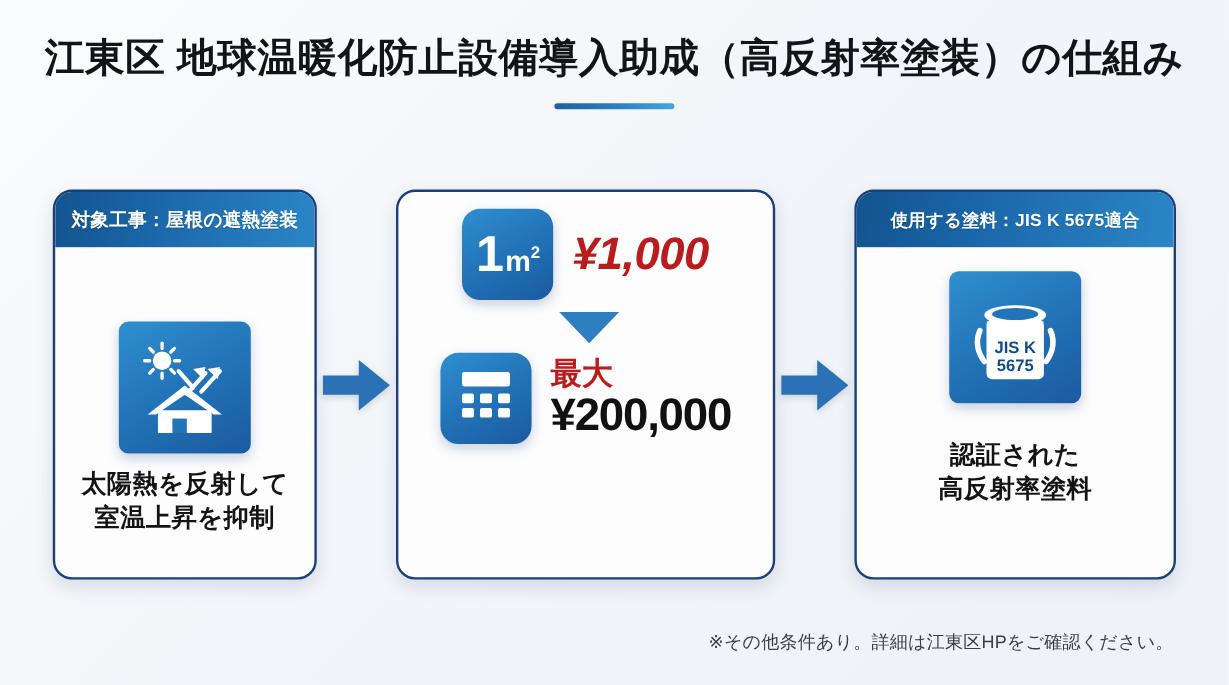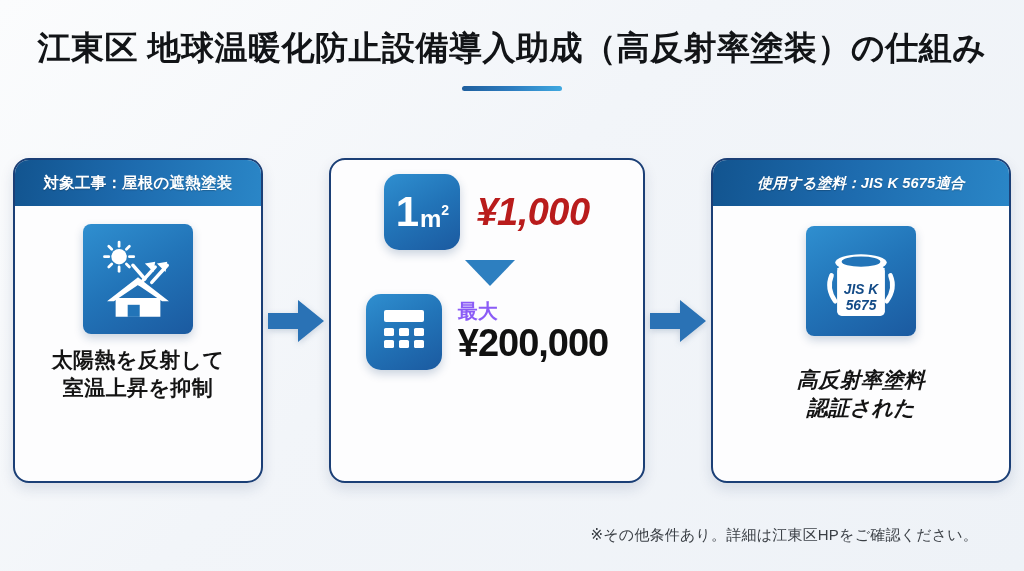--- a/index.html
+++ b/index.html
@@ -57,23 +57,23 @@
   .card {
     background: #fdfdfe;
     border: 2px solid #1b3f76;
     border-radius: 16px;
     overflow: hidden;
     display: flex;
     flex-direction: column;
     box-shadow: 0 6px 14px rgba(20, 50, 90, 0.13);
     height: 325px;
   }
-  .card.card-1 { width: 250px; }
+  .card.card-1 { width: 220px; gap: 44px; }
   .card.card-2 { width: 316px; }
-  .card.card-3 { width: 300px; font-style: italic; }
+  .card.card-3 { width: 268px; }
 
   .card-head {
     background: linear-gradient(100deg, #12548f 0%, #1d6aad 45%, #2a86c7 100%);
     color: #ffffff;
     font-size: 15.5px;
     font-weight: 700;
     letter-spacing: 0.2px;
     height: 46px;
     display: flex;
     align-items: center;
@@ -145,23 +145,23 @@
   }
   .down-tri {
     width: 0; height: 0;
     border-left: 25px solid transparent;
     border-right: 25px solid transparent;
     border-top: 26px solid #2d7fc0;
     margin: 10px 0 8px 6px;
   }
   .amount-stack { display: flex; flex-direction: column; align-items: flex-start; }
   .amount-label {
-    font-size: 20px;
-    font-weight: 700;
-    color: #8b5cf6;
+    font-size: 26px;
+    font-weight: 700;
+    color: #b91c1c;
     line-height: 1.1;
     margin-bottom: 2px;
   }
   .amount-2 {
     font-size: 38px;
     font-weight: 700;
     color: #111;
     letter-spacing: -1px;
     white-space: nowrap;
     line-height: 1.05;
@@ -316,21 +316,21 @@
 
           <path d="M24 36 q5 12 10 0 q5 14 10 0 q6 12 11 0 q6 13 11 0 q5 10 10 0 z" fill="#ffffff"></path>
 
           <ellipse cx="50" cy="30" rx="28" ry="9" fill="#ffffff"></ellipse>
           <ellipse cx="50" cy="29" rx="21" ry="5.5" fill="#2274b8"></ellipse>
           <text x="50" y="64" text-anchor="middle" font-family="Liberation Sans, sans-serif" font-size="15" font-weight="700" fill="#134b87">JIS K</text>
           <text x="50" y="81" text-anchor="middle" font-family="Liberation Sans, sans-serif" font-size="15" font-weight="700" fill="#134b87">5675</text>
         </svg>
       </div>
       <div class="card-caption">
+        <div>認証された</div>
         <div>高反射率塗料</div>
-        <div>認証された</div>
       </div>
     </div>
   </div>
 
 </div>
 
 <div class="footnote">※その他条件あり。詳細は江東区HPをご確認ください。</div>
 
 </body></html>

